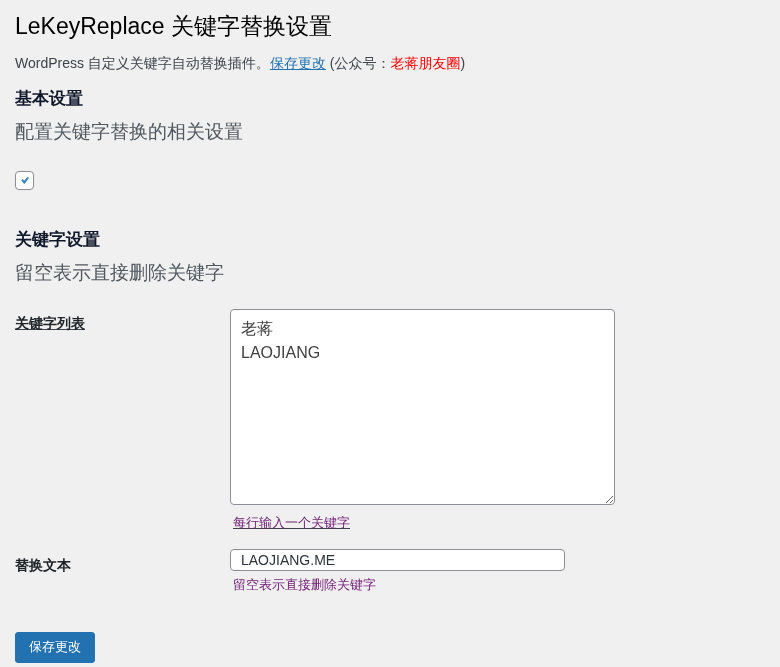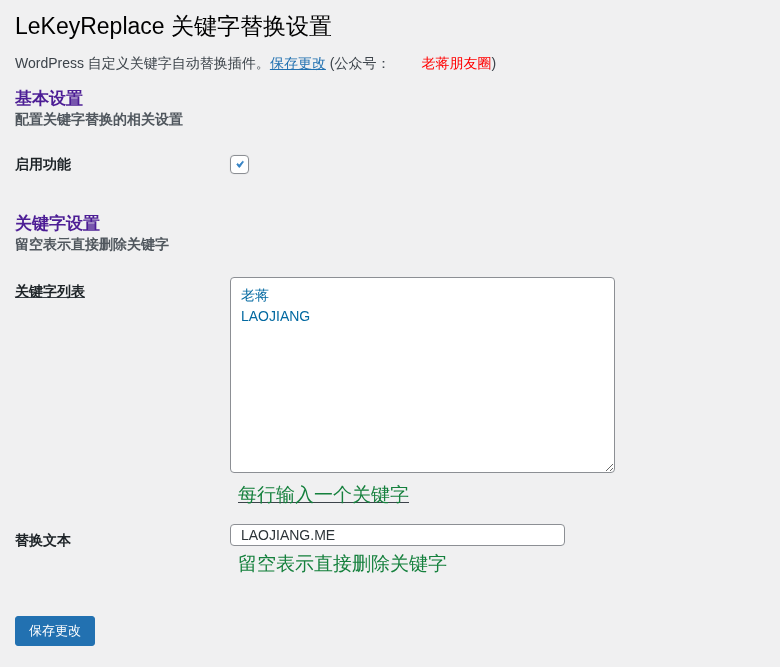--- a/index.html
+++ b/index.html
@@ -24,35 +24,34 @@
     margin: 14px 0 0;
     font-size: 14px;
     line-height: 1.25;
     color: #3c434a;
   }
   .subtitle a {
     color: #2271b1;
     text-decoration: underline;
     cursor: pointer;
   }
-  .subtitle .red { color: #ff0000; margin-left: 31px; }
+  .subtitle .red { color: #ff0000; }
 
   h2.section-heading {
     margin: 16px 0 0;
     font-size: 17px;
     font-weight: 700;
     line-height: 1.3;
-    color: #4c1d95;
+    color: #0f172a;
   }
   p.section-desc {
-    margin: 0 0 0;
-    font-size: 14px;
+    margin: 9px 0 0;
+    font-size: 19px;
     line-height: 1.4;
     color: #50575e;
-    font-weight: bold;
   }
 
   .form-row { display: flex; align-items: flex-start; }
   .form-row .th {
     width: 215px;
     flex: 0 0 215px;
     font-size: 14px;
     font-weight: 700;
     color: #1d2327;
     line-height: 1.4;
@@ -80,43 +79,43 @@
   .checkbox svg { display: block; }
 
   textarea.keywords {
     width: 385px;
     height: 196px;
     border: 1px solid #8c8f94;
     border-radius: 4px;
     background: #fff;
     padding: 7px 10px;
     font-family: inherit;
-    font-size: 14px;
+    font-size: 16px;
     line-height: 1.55;
-    color: #0369a1;
+    color: #404040;
     resize: both;
     outline: none;
   }
   input.replace {
     width: 335px;
     height: 22px;
     border: 1px solid #8c8f94;
     border-radius: 4px;
     background: #fff;
     padding: 0 10px;
     font-family: inherit;
     font-size: 14px;
     color: #2c3338;
     outline: none;
   }
   p.field-hint {
-    margin: 6px 8px 0;
-    font-size: 19px;
+    margin: 6px 3px 0;
+    font-size: 13px;
     line-height: 1.3;
-    color: #15803d;
+    color: #701a75;
   }
 
   p.submit { margin: 0; padding-top: 39px; }
   button.save-button {
     background: #2271b1;
     border: 1px solid #2271b1;
     border-radius: 3px;
     color: #fff;
     font-family: inherit;
     font-size: 13px;
@@ -132,21 +131,20 @@
 <div class="wrap">
 
   <h1 class="page-title">LeKeyReplace 关键字替换设置</h1>
 
   <p class="subtitle"><span>WordPress 自定义关键字自动替换插件。</span><a>保存更改</a><span> (公众号：</span><span class="red">老蒋朋友圈</span><span>)</span></p>
 
   <h2 class="section-heading">基本设置</h2>
   <p class="section-desc">配置关键字替换的相关设置</p>
 
   <div class="form-row row-enable">
-    <div class="th">启用功能</div>
     <div class="td">
       <span class="checkbox">
         <span style="display:inline-flex;">
           <svg width="13" height="13" viewBox="0 0 20 20">
             <path d="M14.83 4.89l1.34.94-5.81 8.38H9.02L5.78 9.67l1.34-1.25 2.57 2.4z" fill="#3582c4" stroke="#3582c4" stroke-width="1.2"></path>
           </svg>
         </span>
       </span>
     </div>
   </div>

